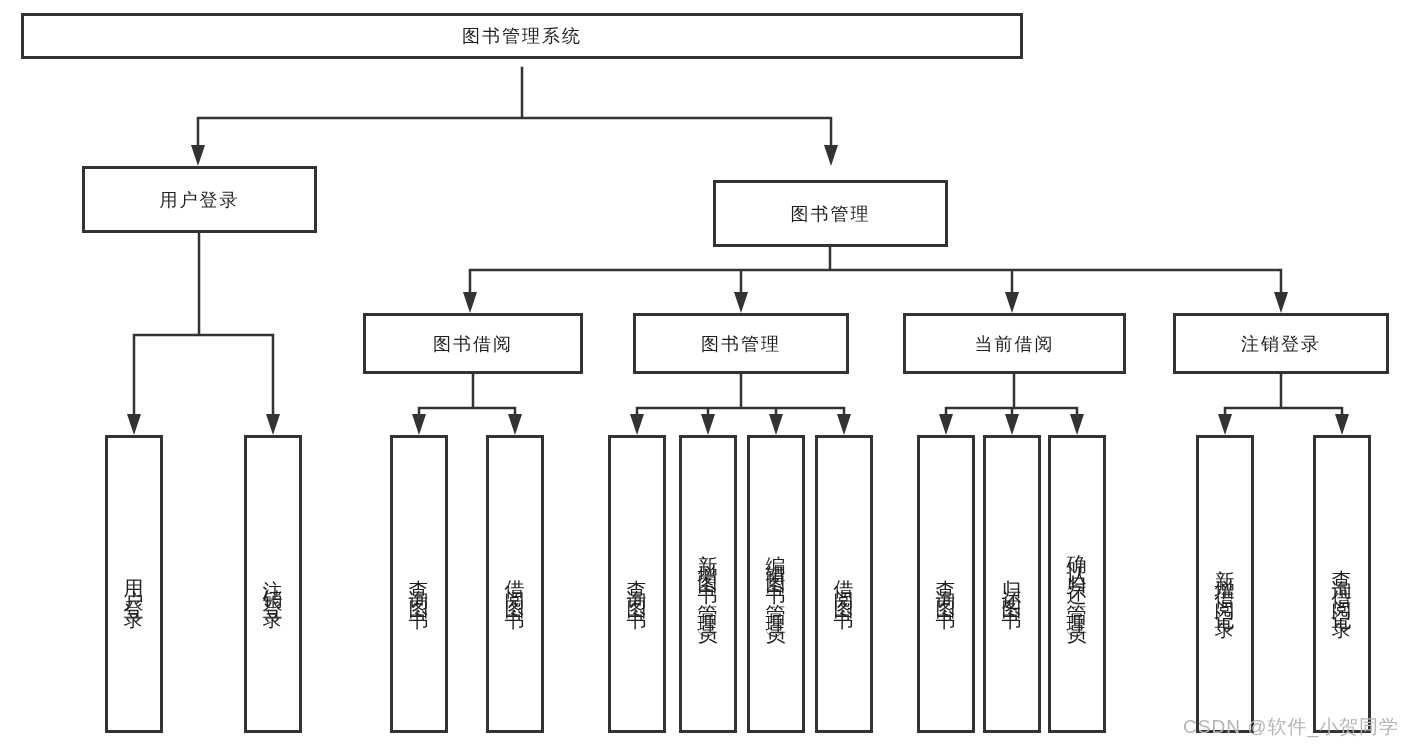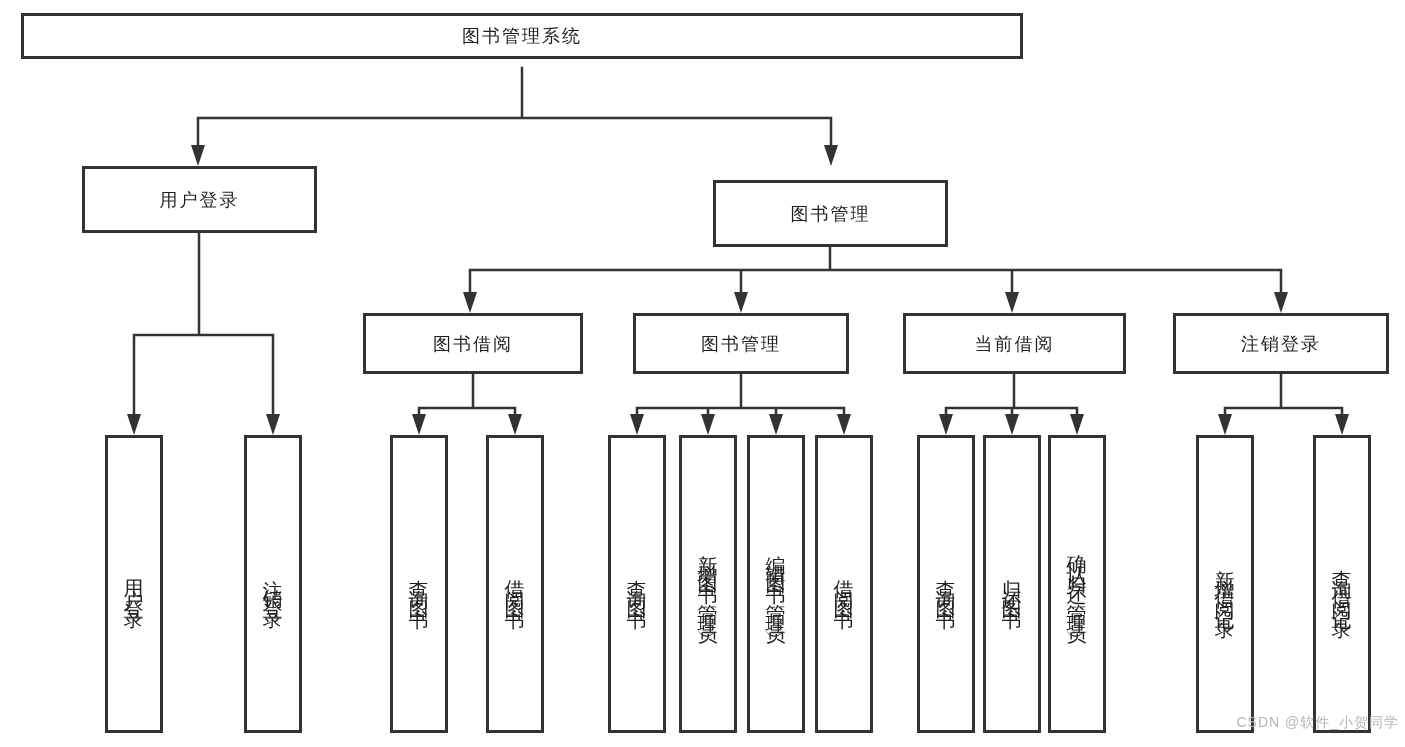--- a/index.html
+++ b/index.html
@@ -35,21 +35,21 @@
     text-orientation:mixed;
     font-size:20px;
     line-height:1;
     letter-spacing:10px;
     white-space:nowrap;
   }
   #watermark{
     position:absolute;
     right:6px;
     top:714px;
-    font-size:14px;
+    font-size:19px;
     letter-spacing:1px;
     color:var(--watermark,#b5b5b5);
     white-space:nowrap;
   }
   
   #n-root{left:21px;top:13px;width:1002px;height:46px;justify-content:center;}
   #n-login{left:82px;top:166px;width:235px;height:67px;}
   #n-mgmt{left:713px;top:166px;width:235px;height:67px;margin-top:14px;}
   #n-s0{left:363px;top:313px;width:220px;height:61px;}
   #n-s1{left:633px;top:313px;width:216px;height:61px;}

